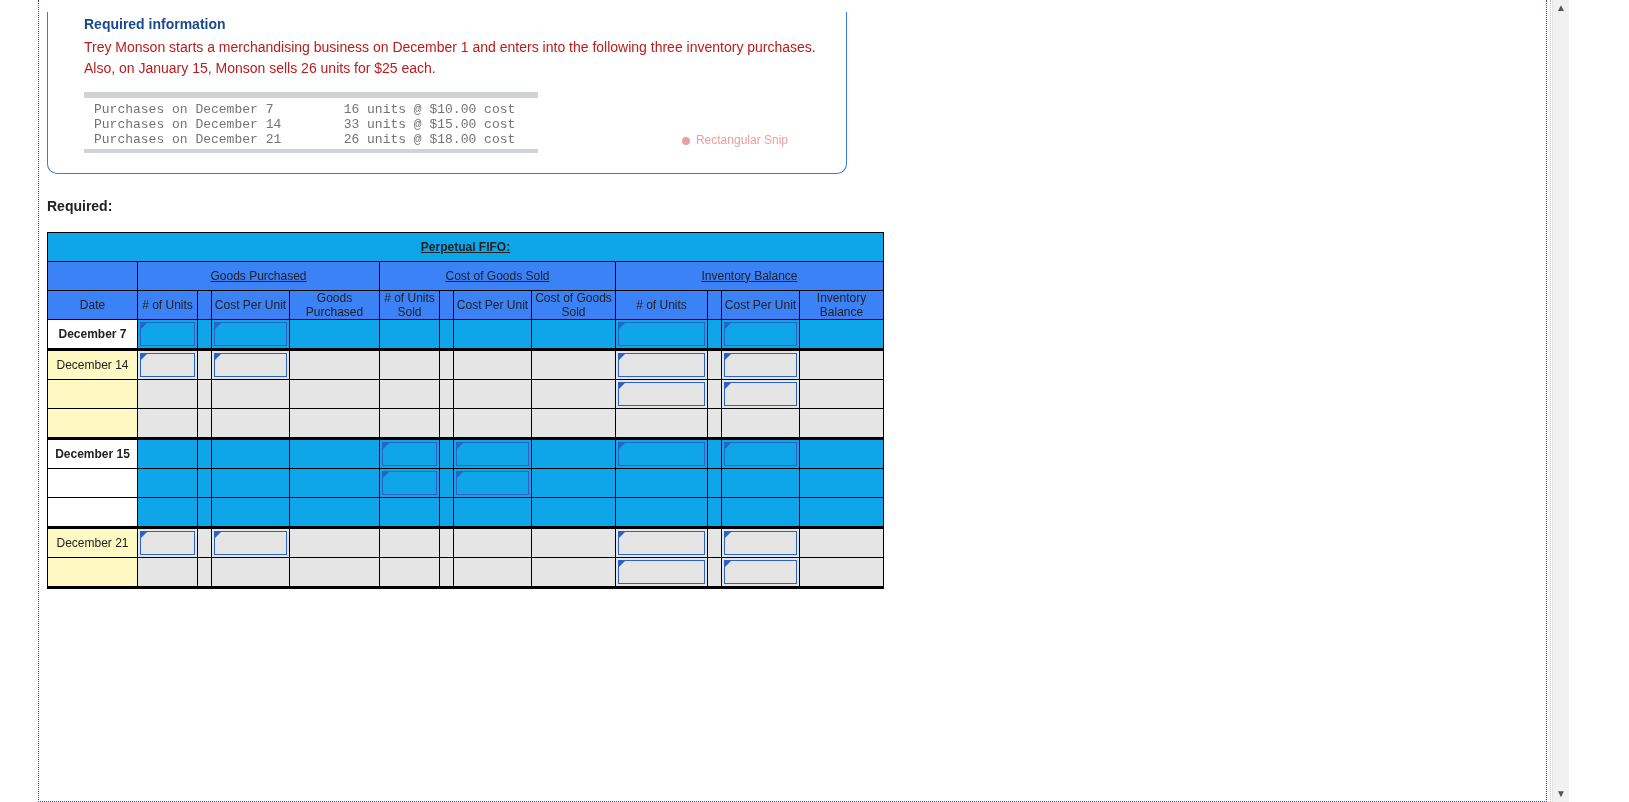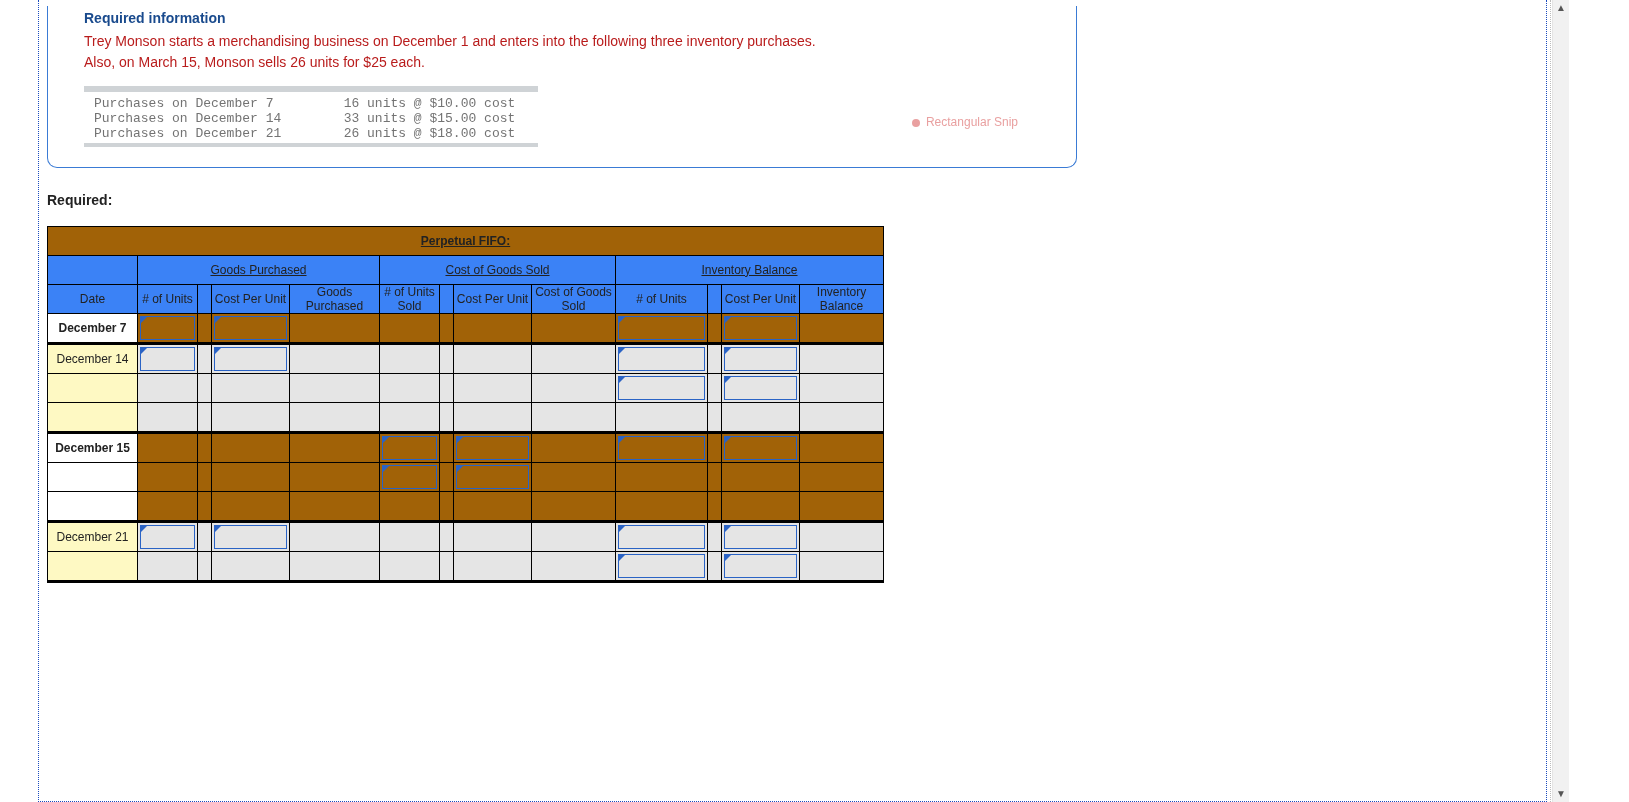--- a/index.html
+++ b/index.html
@@ -1,36 +1,36 @@
 <!DOCTYPE html>
 <html><head>
 <meta charset="utf-8">
 <style>
   html,body{margin:0;padding:0;font-family:Arial,Helvetica,sans-serif;font-size:14px;color:#222;background:#fff;}
   .page{position:relative;width:1629px;height:802px;overflow:hidden;}
   .dotted-frame{position:absolute;left:38px;top:0;right:82px;bottom:0;border:1px dotted #1a4bbf;border-top:none;padding:0;}
-  .info-box{margin:6px 0 0 8px;border:1px solid #3a7bd5;border-top:none;border-radius:0 0 10px 10px;padding:4px 28px 20px 36px;width:1030px;box-sizing:border-box;}
+  .info-box{margin:12px 0 0 8px;border:1px solid #3a7bd5;border-top:none;border-radius:0 0 10px 10px;padding:4px 28px 20px 36px;width:800px;box-sizing:border-box;}
   .req-title{font-weight:700;color:#194a8d;margin:0 0 6px 0;font-size:14px;}
   .para{color:#b91c1c;line-height:1.35;margin:0 0 2px 0;}
   .mono-block{margin-top:14px;position:relative;}
   .mono-top{height:6px;background:#cfd3d6;width:454px;}
   .mono-body{font-family:"Courier New",Courier,monospace;font-size:13px;white-space:pre;padding:4px 0 0 10px;color:#737373;}
   .mono-bottom{height:4px;background:#cfd3d6;width:454px;margin-top:2px;}
-  .snip{position:absolute;right:30px;bottom:18px;color:#e9a0a0;font-size:12px;}
+  .snip{position:absolute;right:30px;bottom:6px;color:#e9a0a0;font-size:12px;}
   .snip .dot{display:inline-block;width:8px;height:8px;border-radius:50%;background:#e9a0a0;margin-right:6px;vertical-align:middle;}
   .req-block{margin:24px 0 0 8px;width:1160px;}
   .req-bold{font-weight:700;}
   .wrk{margin:18px 0 0 8px;}
   table.fifo{border-collapse:collapse;table-layout:fixed;}
   table.fifo td,table.fifo th{border:1px solid #000;padding:0;height:28px;text-align:center;font-size:12px;vertical-align:middle;}
   .hdr{background:#3b82f6;font-weight:400;}
   .lbl{font-weight:700;text-align:left;padding-left:4px;background:#fff;}
   .lbl-g{background:#fef9c3;text-align:left;padding-left:4px;}
   .g{background:#e5e5e5;}
-  .w{background:#a16207;}
+  .w{background:#0ea5e9;}
   .y{background:#ffffcc;}
   .thick-bot td{border-bottom:3px solid #000 !important;}
   .sec-top td{border-top:2px solid #000;}
   
   .in{position:relative;}
   .in::after{content:"";position:absolute;left:2px;right:2px;top:2px;bottom:2px;border:1px solid #2a63c5;box-sizing:border-box;}
   .in.tri::before{content:"";position:absolute;left:3px;top:3px;width:0;height:0;border-top:6px solid #2a63c5;border-right:6px solid transparent;}
   .title-cell{text-align:left;padding-left:6px;font-weight:700;text-decoration:underline;}
   .u{text-decoration:underline;}
   
@@ -52,21 +52,21 @@
     <div class="arrow">▲</div>
     <div class="track"></div>
     <div class="arrow" style="position:absolute;bottom:0;left:0;right:0;">▼</div>
   </div>
 
   <div class="dotted-frame">
 
     <div class="info-box">
       <p class="req-title">Required information</p>
       <p class="para">Trey Monson starts a merchandising business on December 1 and enters into the following three inventory purchases.</p>
-      <p class="para">Also, on March 15, Monson sells 26 units for $25 each.</p>
+      <p class="para">Also, on January 15, Monson sells 26 units for $25 each.</p>
       <div class="mono-block">
         <div class="mono-top"></div>
         <div class="mono-body"><span>Purchases on December 7</span>         <span>16 units @ $10.00 cost</span>
 <span>Purchases on December 14</span>        <span>33 units @ $15.00 cost</span>
 <span>Purchases on December 21</span>        <span>26 units @ $18.00 cost</span></div>
         <div class="mono-bottom"></div>
         <div class="snip"><span class="dot"></span><span>Rectangular Snip</span></div>
       </div>
     </div>
 

